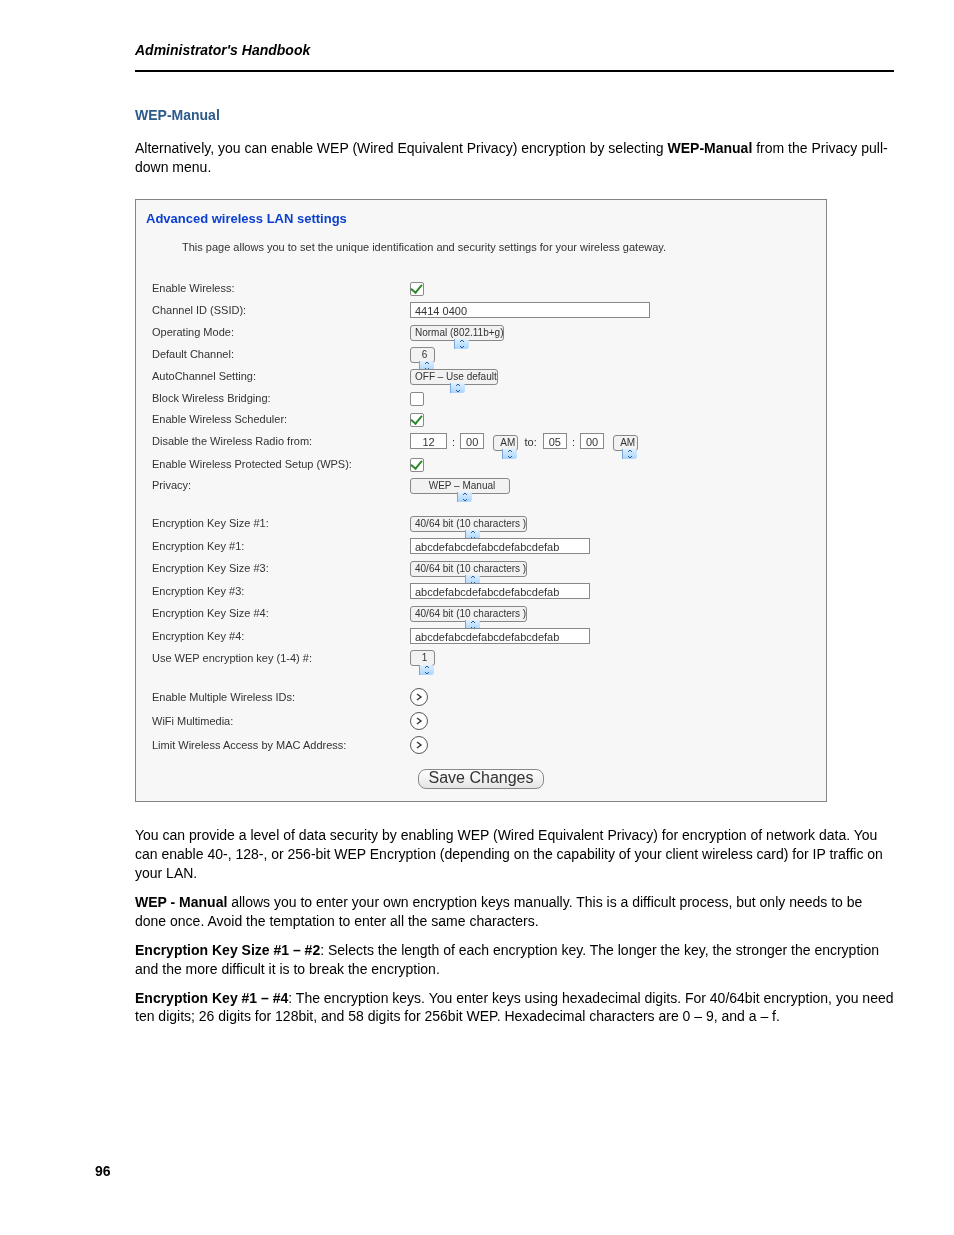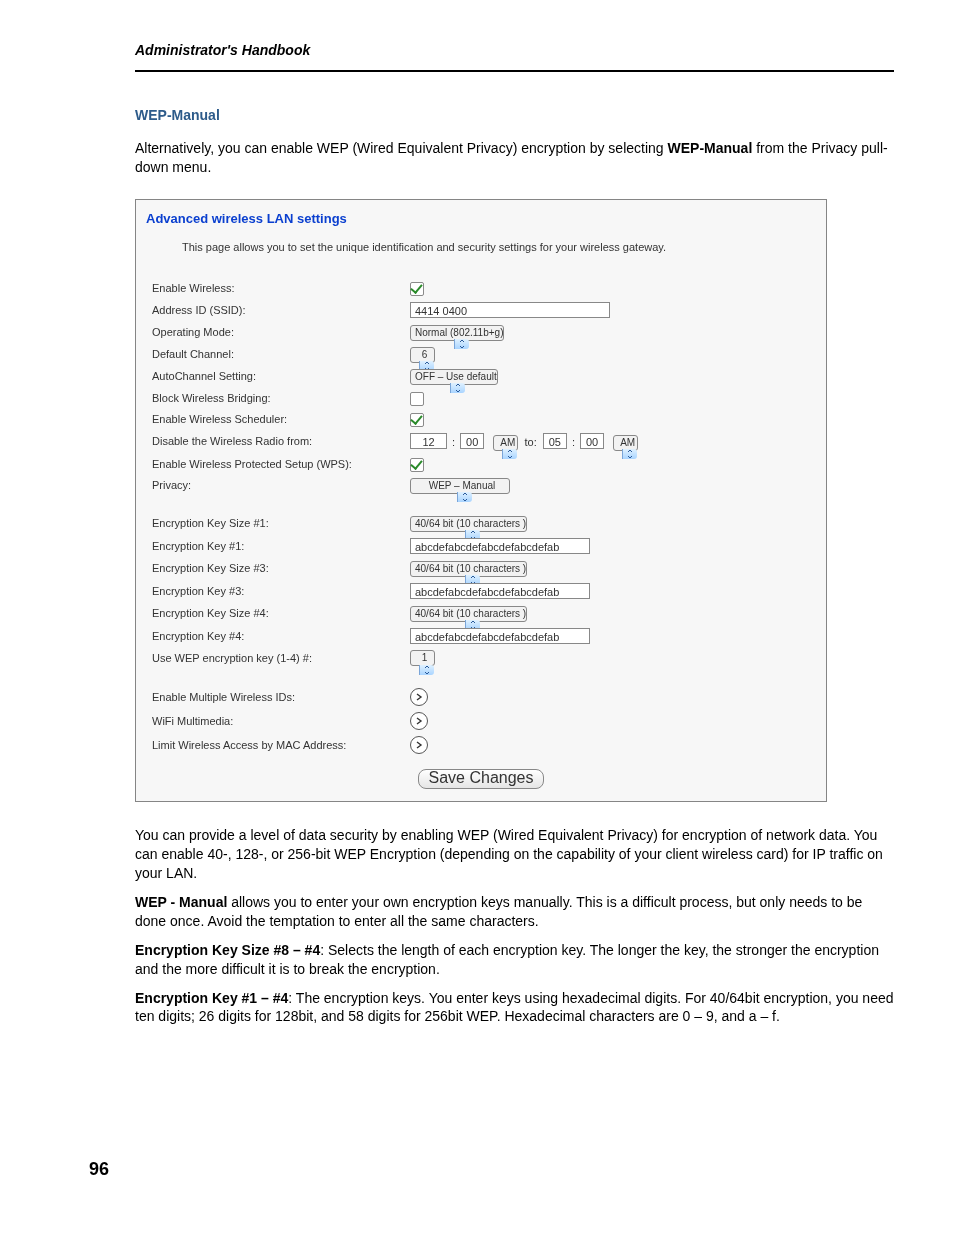--- a/index.html
+++ b/index.html
@@ -23,24 +23,24 @@
     font-weight: bold;
     font-style: italic;
     font-size: 14px;
     padding-bottom: 10px;
     border-bottom: 2px solid #000;
     margin-left: 40px;
     margin-right: 0;
   }
   .page-number {
     position: absolute;
-    left: 89px;
+    left: 95px;
     bottom: 55px;
     font-weight: bold;
-    font-size: 18px;
+    font-size: 14px;
   }
   .content {
     margin-left: 40px;
     margin-right: 0;
   }
   h2.section {
     color: #2d5b8a;
     font-weight: bold;
     font-size: 14px;
     margin-top: 34px;
@@ -191,22 +191,22 @@
       <div class="e-title">Advanced wireless LAN settings</div>
       <div class="e-desc">This page allows you to set the unique identification and security settings for your wireless gateway.</div>
 
       <table class="form">
         <tbody>
               <tr>
           <td class="lbl">Enable Wireless:</td>
           <td><span class="cbx checked"></span></td>
         </tr>
         <tr>
-          <td class="lbl">Address ID (SSID):</td>
-          <td><span class="txt" style="width:200px">4414 0400</span></td>
+          <td class="lbl">Channel ID (SSID):</td>
+          <td><span class="txt" style="width:240px">4414 0400</span></td>
         </tr>
         <tr>
           <td class="lbl">Operating Mode:</td>
           <td>
             <span class="sel">
               <span>Normal (802.11b+g)</span>
               <span class="sel-btn">
                       <svg width="6" height="10">
                         <path d="M1 3 L3 1 L5 3 M1 7 L3 9 L5 7" stroke="#2a5a9a" stroke-width="1" fill="none"></path>
                       </svg>
@@ -404,21 +404,21 @@
     </div>
     </div>
 
     <p class="body">You can provide a level of data security by enabling WEP (Wired Equivalent Privacy) for encryption of network data. You can enable 40-, 128-, or 256-bit WEP Encryption (depending on the capability of your client wireless card) for IP traffic on your LAN.</p>
 
     <p class="body">
       <strong>WEP - Manual</strong><span> allows you to enter your own encryption keys manually. This is a difficult process, but only needs to be done once. Avoid the temptation to enter all the same characters.</span>
     </p>
 
     <p class="body">
-      <strong>Encryption Key Size #8 – #4</strong><span>: Selects the length of each encryption key. The longer the key, the stronger the encryption and the more difficult it is to break the encryption.</span>
+      <strong>Encryption Key Size #1 – #2</strong><span>: Selects the length of each encryption key. The longer the key, the stronger the encryption and the more difficult it is to break the encryption.</span>
     </p>
 
     <p class="body">
       <strong>Encryption Key #1 – #4</strong><span>: The encryption keys. You enter keys using hexadecimal digits. For 40/64bit encryption, you need ten digits; 26 digits for 128bit, and 58 digits for 256bit WEP. Hexadecimal characters are 0 – 9, and a – f.</span>
     </p>
   </div>
 
   <div class="page-number">96</div>
 </div>
 

